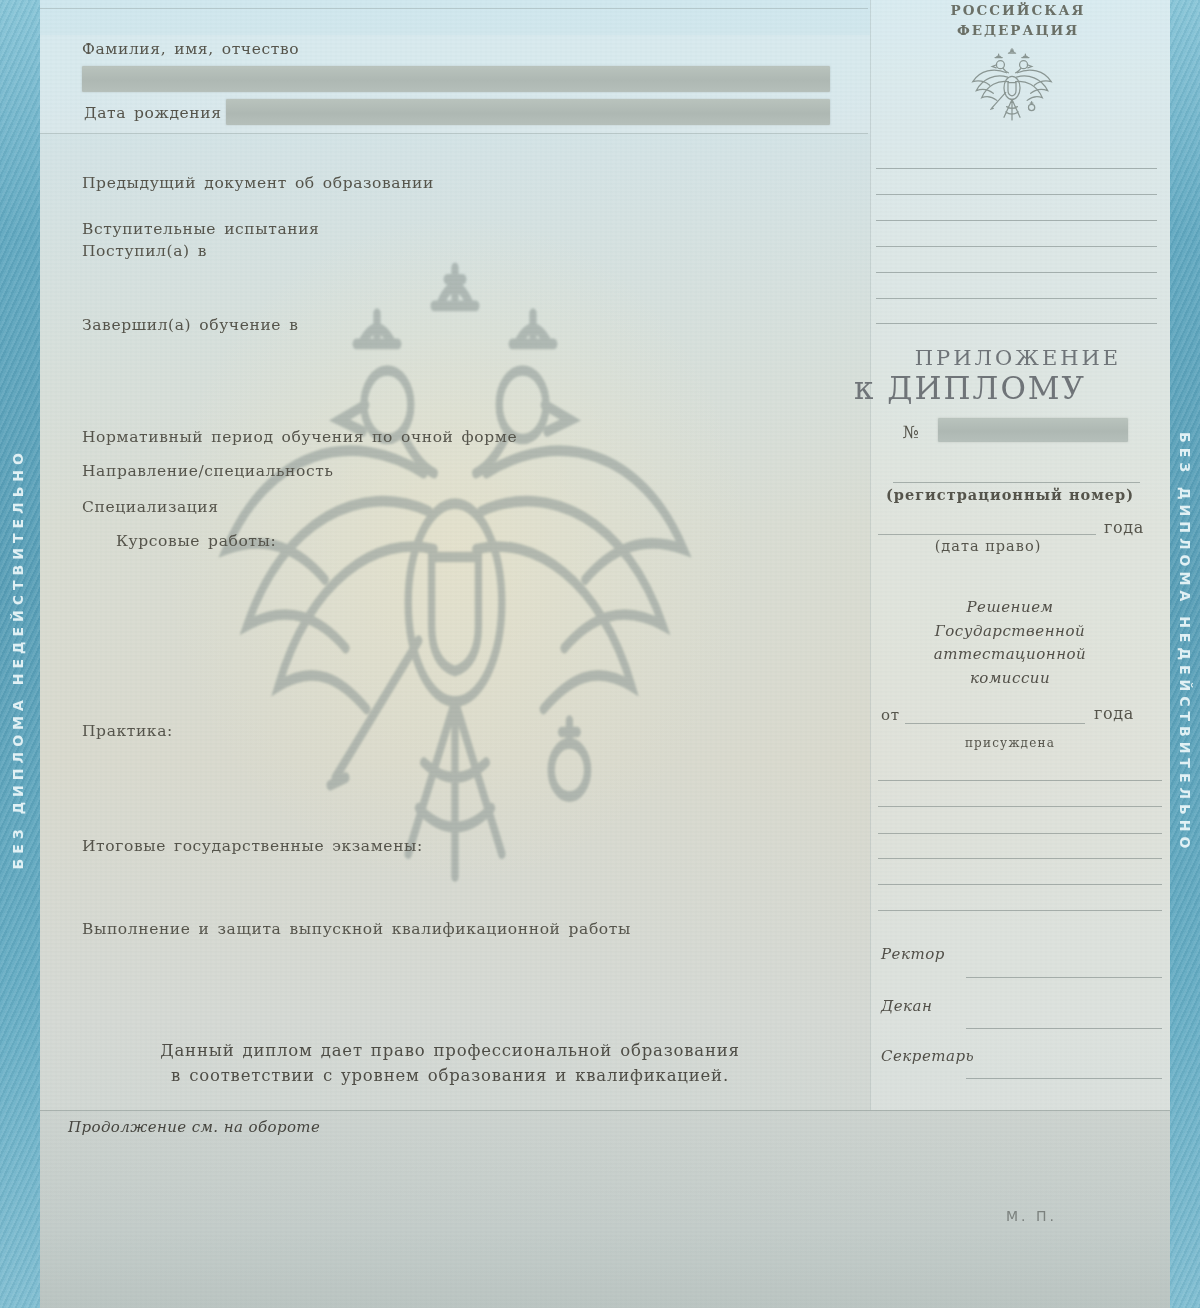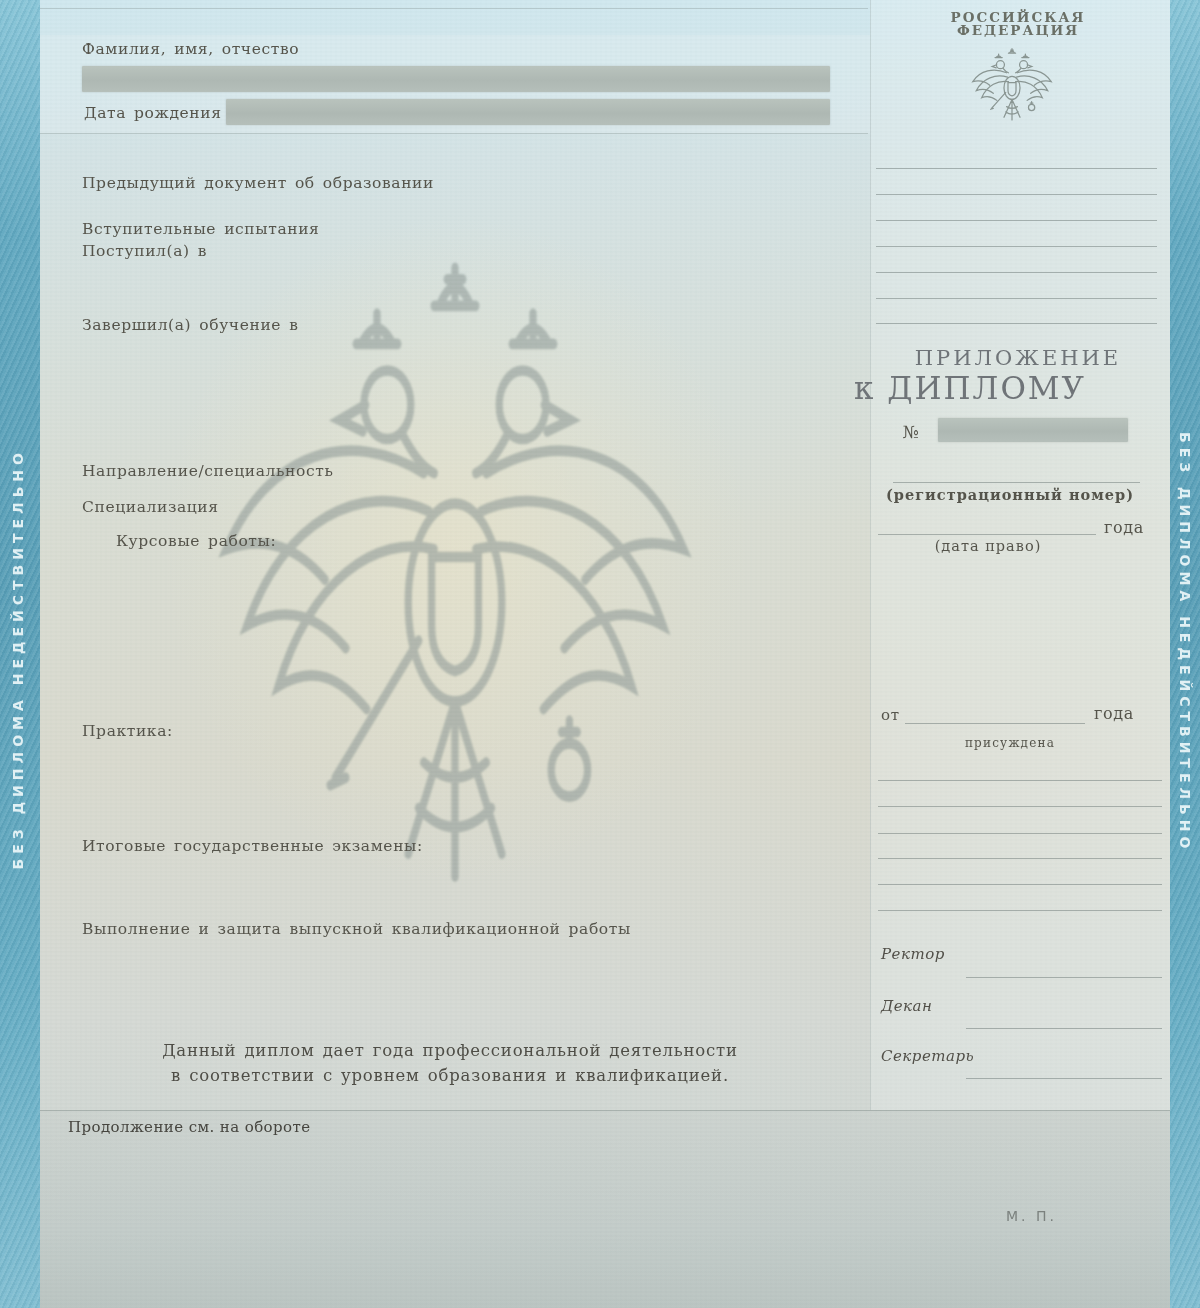--- a/index.html
+++ b/index.html
@@ -28,21 +28,21 @@
     font-weight:bold;font-size:14px;letter-spacing:5px;color:rgba(243,250,252,0.88);white-space:nowrap;z-index:2;}
   .band-left .band-text{left:10px;top:448px;transform:rotate(180deg);}
   .band-right .band-text{left:7px;top:432px;}
 
   .lbl{position:absolute;color:#55544b;font-size:15.5px;letter-spacing:0.6px;word-spacing:2.5px;white-space:nowrap;}
   .redact{position:absolute;background:linear-gradient(180deg,#b9c3bd,#aeb8b3 55%,#b5bfba);border-radius:1px;box-shadow:0 0 2px rgba(120,130,126,0.35);}
   .hline{position:absolute;height:0;border-top:1px solid rgba(108,120,117,0.50);}
   .hline.soft{border-top-color:rgba(120,132,130,0.30);}
   .center-par{position:absolute;left:110px;top:1038px;width:680px;text-align:center;color:#4e4d46;
     font-size:16.5px;line-height:25px;letter-spacing:0.8px;word-spacing:2px;}
-  .continuation{position:absolute;left:68px;top:1118px;font-size:15px;color:#46453f;letter-spacing:0.4px;}
+  .continuation{position:absolute;left:68px;top:1118px;font-style:italic;font-size:15px;color:#46453f;letter-spacing:0.4px;}
 
   .country{position:absolute;left:875px;width:286px;text-align:center;color:#6a6f66;
     font-size:13.5px;letter-spacing:2px;font-weight:bold;}
   .small-eagle{position:absolute;left:958px;top:46px;}
   .title1{position:absolute;left:872px;top:346px;width:292px;text-align:center;color:#6f7478;
     font-size:21px;letter-spacing:3px;}
   .title2{position:absolute;left:824px;top:370px;width:292px;text-align:center;color:#6f7478;
     font-size:31px;letter-spacing:2px;}
   .caption{position:absolute;text-align:center;color:#55544b;font-size:14.5px;letter-spacing:1px;}
   .ital{position:absolute;font-style:italic;color:#514f48;font-size:15px;letter-spacing:0.5px;white-space:nowrap;}
@@ -122,39 +122,40 @@
 
   <div class="hline soft" style="left:40px;top:133px;width:828px;"></div>
 
   <div class="lbl" style="left:82px;top:140px;margin-top:34px;">Предыдущий документ об образовании</div>
 
   <div class="lbl" style="left:82px;top:220px;">Вступительные испытания</div>
   <div class="lbl" style="left:82px;top:242px;">Поступил(а) в</div>
 
   <div class="lbl" style="left:82px;top:316px;">Завершил(а) обучение в</div>
 
+  <div class="lbl" style="left:82px;top:428px;">Нормативный период обучения по очной форме</div>
   <div class="lbl" style="left:82px;top:462px;">Направление/специальность</div>
   <div class="lbl" style="left:82px;top:498px;">Специализация</div>
   <div class="lbl" style="left:82px;top:532px;margin-left:34px;">Курсовые работы:</div>
 
   <div class="lbl" style="left:82px;top:722px;">Практика:</div>
 
   <div class="lbl" style="left:82px;top:837px;">Итоговые государственные экзамены:</div>
 
   <div class="lbl" style="left:82px;top:920px;">Выполнение и защита выпускной квалификационной работы</div>
 
   <div class="center-par">
-    <div>Данный диплом дает года профессиональной деятельности</div>
+    <div>Данный диплом дает право профессиональной образования</div>
     <div>в соответствии с уровнем образования и квалификацией.</div>
   </div>
 
   <div class="hline" style="left:40px;top:1110px;width:1130px;border-top-color:rgba(108,120,117,0.38);"></div>
   <div class="continuation">Продолжение см. на обороте</div>
 
-  <div class="country" style="top:2px;margin-top:7px;">РОССИЙСКАЯ</div>
+  <div class="country" style="top:2px;">РОССИЙСКАЯ</div>
   <div class="country" style="top:22px;">ФЕДЕРАЦИЯ</div>
 
   <svg class="small-eagle" width="108" height="82" viewBox="0 0 100 92">
     <use href="#eagle"></use>
   </svg>
 
   <div class="hline" style="left:876px;top:168px;width:281px;"></div>
   <div class="hline" style="left:876px;top:194px;width:281px;"></div>
   <div class="hline" style="left:876px;top:220px;width:281px;"></div>
   <div class="hline" style="left:876px;top:246px;width:281px;"></div>
@@ -168,20 +169,26 @@
   <div class="lbl" style="left:903px;top:422px;font-size:17px;">№</div>
   <div class="redact" style="left:938px;top:418px;width:190px;height:24px;"></div>
 
   <div class="hline" style="left:893px;top:482px;width:247px;"></div>
   <div class="caption" style="left:880px;top:486px;width:260px;font-weight:bold;">(регистрационный номер)</div>
 
   <div class="hline" style="left:878px;top:534px;width:218px;"></div>
   <div class="lbl" style="left:1104px;top:518px;font-size:16px;">года</div>
   <div class="caption" style="left:878px;top:538px;width:220px;">(дата право)</div>
 
+  <div class="decision">
+    <div>Решением</div>
+    <div>Государственной</div>
+    <div>аттестационной</div>
+    <div>комиссии</div>
+  </div>
 
   <div class="lbl" style="left:881px;top:706px;font-size:15px;">от</div>
   <div class="hline" style="left:905px;top:723px;width:180px;"></div>
   <div class="lbl" style="left:1094px;top:704px;font-size:16px;">года</div>
 
   <div class="awarded">присуждена</div>
 
   <div class="hline" style="left:878px;top:780px;width:284px;"></div>
   <div class="hline" style="left:878px;top:806px;width:284px;"></div>
   <div class="hline" style="left:878px;top:833px;width:284px;"></div>

